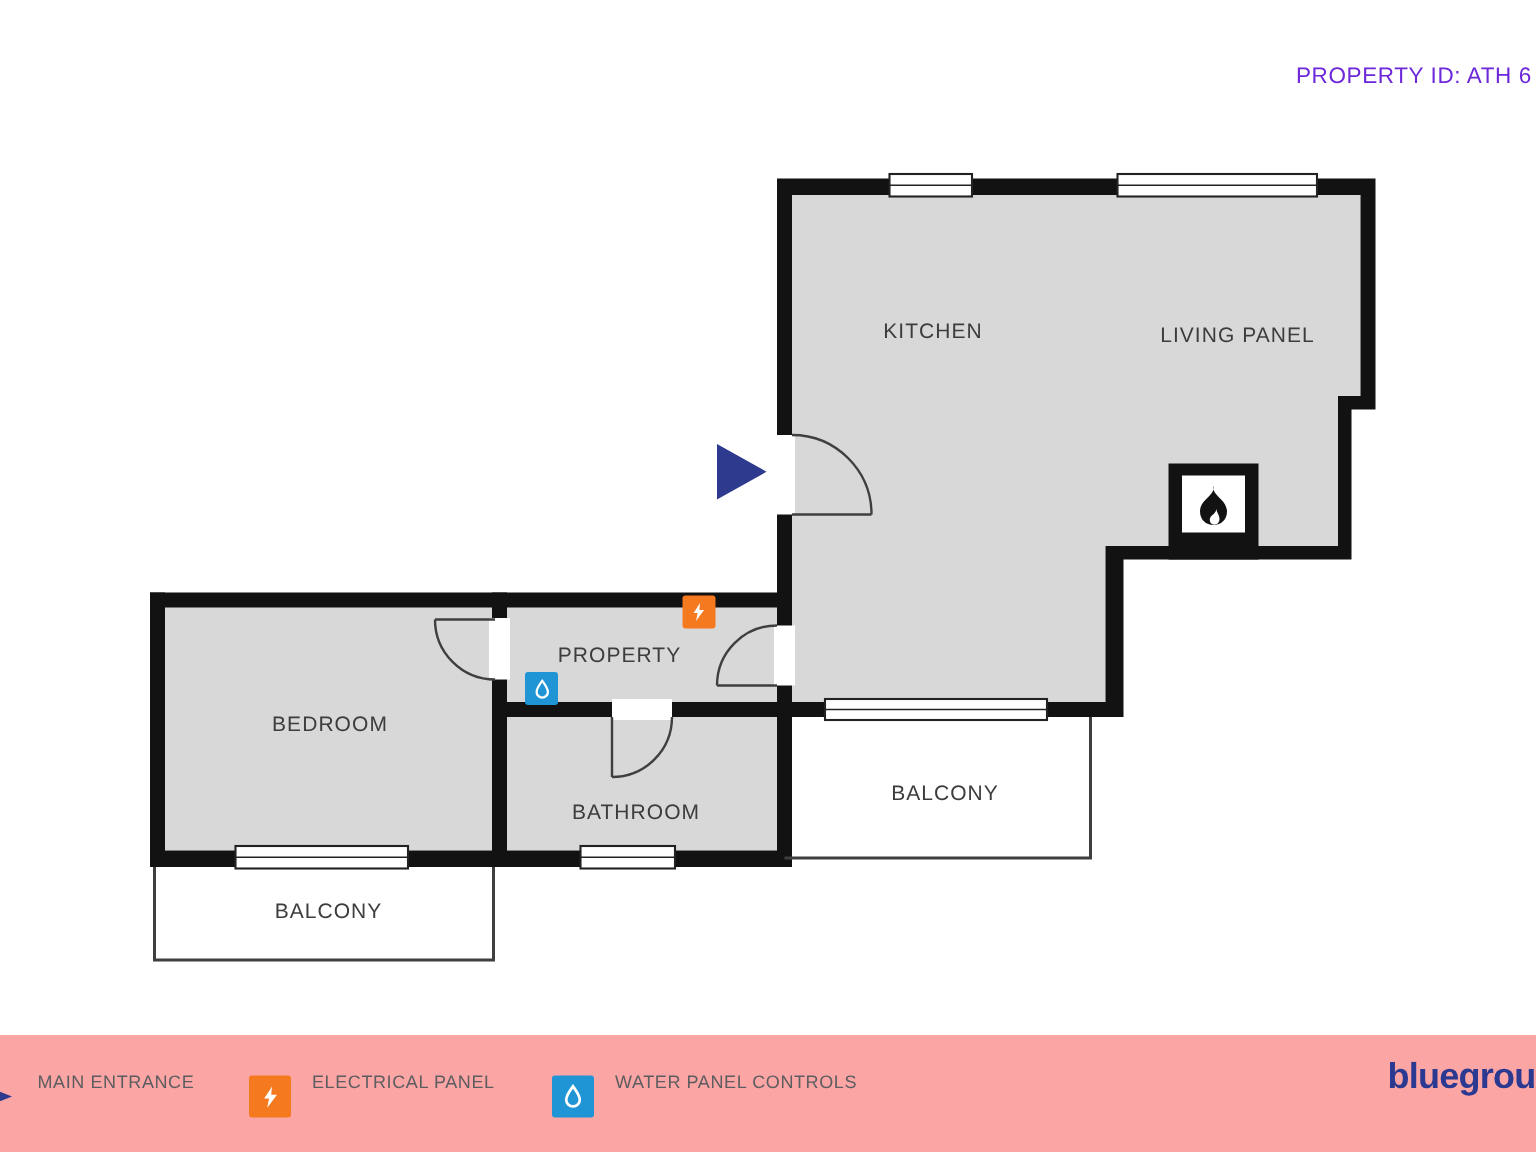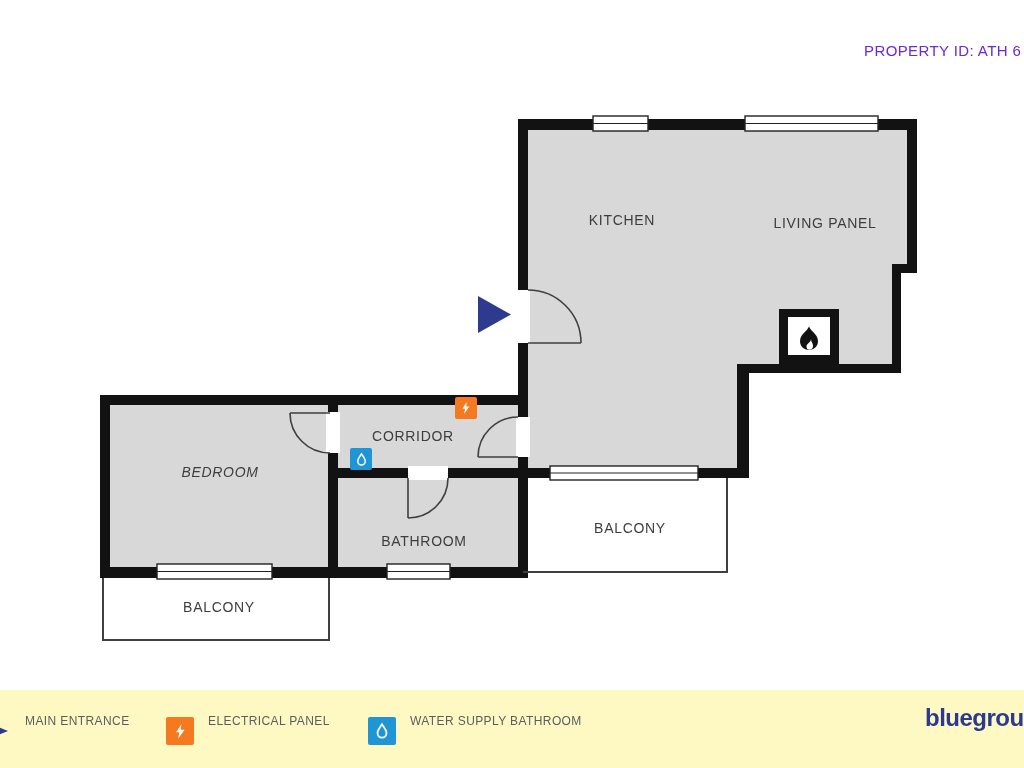--- a/index.html
+++ b/index.html
@@ -20,21 +20,21 @@
   .icon-badge{
     position:absolute;display:flex;align-items:center;justify-content:center;
     border-radius:2px;
   }
   .icon-badge.orange{background:#f5791f;}
   .icon-badge.blue{background:#2095d5;}
   .icon-badge.sz22{width:22px;height:22px;}
   .icon-badge.sz28{width:28px;height:28px;}
   .legend-bar{
     position:absolute;left:0;top:690px;width:1024px;height:78px;
-    background:#fef9c3;
+    background:#fca5a5;
   }
   .legend-label{
     position:absolute;font-size:12px;letter-spacing:.4px;color:#5c5d60;
     top:25px;white-space:nowrap;line-height:13px;
   }
   .legend-icon-arrow{position:absolute;left:-12px;top:33px;}
   .brand-logo{
     position:absolute;left:925px;top:14px;
     font-size:24px;font-weight:bold;color:#2b3990;letter-spacing:-.5px;
     white-space:nowrap;
@@ -114,22 +114,22 @@
   </svg>
 </div>
 <div class="icon-badge blue sz22" style="left:350px;top:448px;">
   <svg width="15" height="15" viewBox="0 0 24 24">
     <path d="M12,3 C9.5,6.5 6,11 6,14.8 C6,18.2 8.7,20.8 12,20.8 C15.3,20.8 18,18.2 18,14.8 C18,11 14.5,6.5 12,3 Z" fill="none" stroke="#ffffff" stroke-width="2.4"></path>
   </svg>
 </div>
 
 <div class="room-label" style="left:622px;top:220px;">KITCHEN</div>
 <div class="room-label" style="left:825px;top:223px;">LIVING PANEL</div>
-<div class="room-label" style="left:413px;top:436px;">CORRIDOR</div>
-<div class="room-label" style="left:220px;top:472px;font-style:italic;">BEDROOM</div>
+<div class="room-label" style="left:413px;top:436px;">PROPERTY</div>
+<div class="room-label" style="left:220px;top:482px;">BEDROOM</div>
 <div class="room-label" style="left:424px;top:529px;margin-top:12px;">BATHROOM</div>
 <div class="room-label" style="left:219px;top:607px;">BALCONY</div>
 <div class="room-label" style="left:630px;top:528px;">BALCONY</div>
 
 <div class="legend-bar">
   <svg class="legend-icon-arrow" width="20" height="16" viewBox="0 0 20 16">
     <polygon points="0,0 0,16 20,8" fill="#2d3a8e"></polygon>
   </svg>
   <div class="legend-label" style="left:25px;">MAIN ENTRANCE</div>
 
@@ -138,16 +138,16 @@
       <path d="M13.2,1.8 L5.8,13.2 L10.4,13.2 L8.6,22.2 L17.8,9.6 L12.4,9.6 Z" fill="#ffffff"></path>
     </svg>
   </div>
   <div class="legend-label" style="left:208px;">ELECTRICAL PANEL</div>
 
   <div class="icon-badge blue sz28" style="left:368px;top:27px;">
     <svg width="18" height="18" viewBox="0 0 24 24">
       <path d="M12,3 C9.5,6.5 6,11 6,14.8 C6,18.2 8.7,20.8 12,20.8 C15.3,20.8 18,18.2 18,14.8 C18,11 14.5,6.5 12,3 Z" fill="none" stroke="#ffffff" stroke-width="2.4"></path>
     </svg>
   </div>
-  <div class="legend-label" style="left:410px;">WATER SUPPLY BATHROOM</div>
+  <div class="legend-label" style="left:410px;">WATER PANEL CONTROLS</div>
 
   <div class="brand-logo">blueground</div>
 </div>
 
 </body></html>

